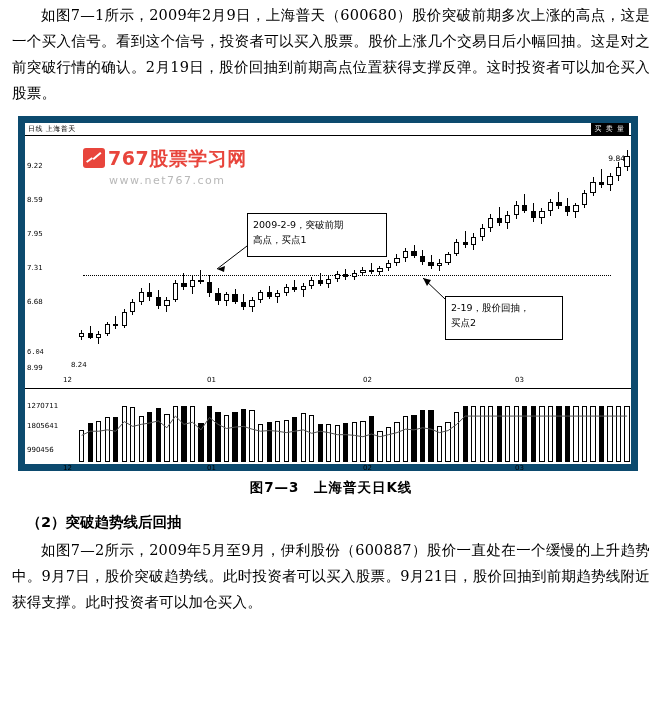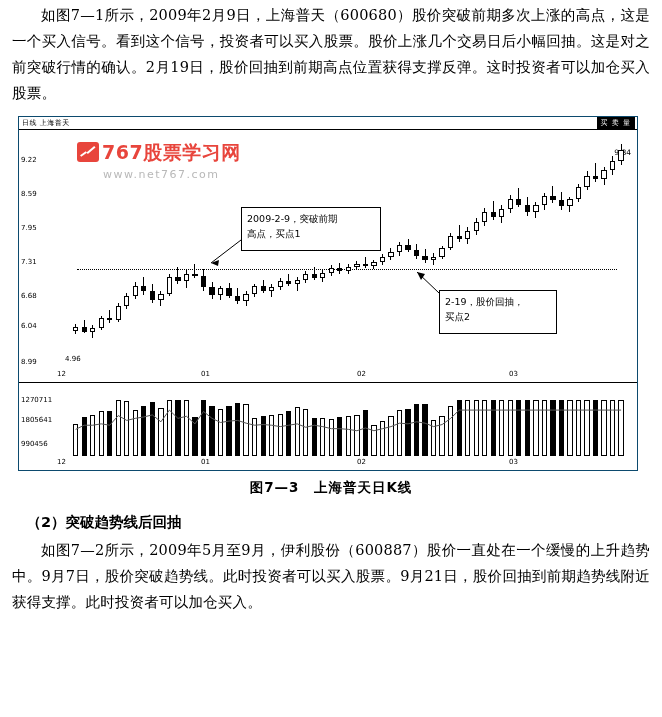--- a/index.html
+++ b/index.html
@@ -41,21 +41,21 @@
   }
   .para-block {
     margin-top: 2px;
   }
   
   .figure {
     position: relative;
     margin: 10px 12px 0 18px;
     width: 620px;
     height: 355px;
-    border: 1px solid #0c4a6e;
+    border: 7px solid #0c4a6e;
     background: #ffffff;
     box-sizing: border-box;
   }
   .chart-topbar {
     position: absolute;
     left: 0; top: 0;
     width: 100%;
     height: 13px;
     border-bottom: 1px solid #000;
     box-sizing: border-box;
@@ -253,27 +253,27 @@
     </div>
 
     <div class="price-pane">
 
       <div class="y-axis-labels">
         <span style="top:26px;">9.22</span>
         <span style="top:60px;">8.59</span>
         <span style="top:94px;">7.95</span>
         <span style="top:128px;">7.31</span>
         <span style="top:162px;">6.68</span>
-        <span style="top:192px;">6.04</span>
+        <span style="top:212px;font-family:Liberation Mono, monospace;">6.04</span>
         <span style="top:228px;">8.99</span>
       </div>
 
       <div style="position:absolute; right:6px; top:18px; font-family:'DejaVu Sans','Liberation Sans',sans-serif; font-size:7.5px;">9.84</div>
 
-      <div style="position:absolute; left:46px; top:225px; font-family:'DejaVu Sans','Liberation Sans',sans-serif; font-size:7px;">4.96</div>
+      <div style="position:absolute; left:46px; top:225px; font-family:'DejaVu Sans','Liberation Sans',sans-serif; font-size:7px;">8.24</div>
 
       <div class="plot-area" id="candlePlot">
 
         <div class="dotted-line" style="left:20px; right:18px; top:139px;"></div>
       <div class="candle" style="left: 16px; width: 5.28431px; top: 0px; height: 240px;">
             <div class="wick" style="top: 193.869px; height: 10.2295px;"></div>
             <div class="body up" style="top: 196.852px; height: 4.26229px;"></div>
           </div>
           <div class="candle" style="left: 24.5231px; width: 5.28431px; top: 0px; height: 240px;">
             <div class="wick" style="top: 190.459px; height: 12.7869px;"></div>

